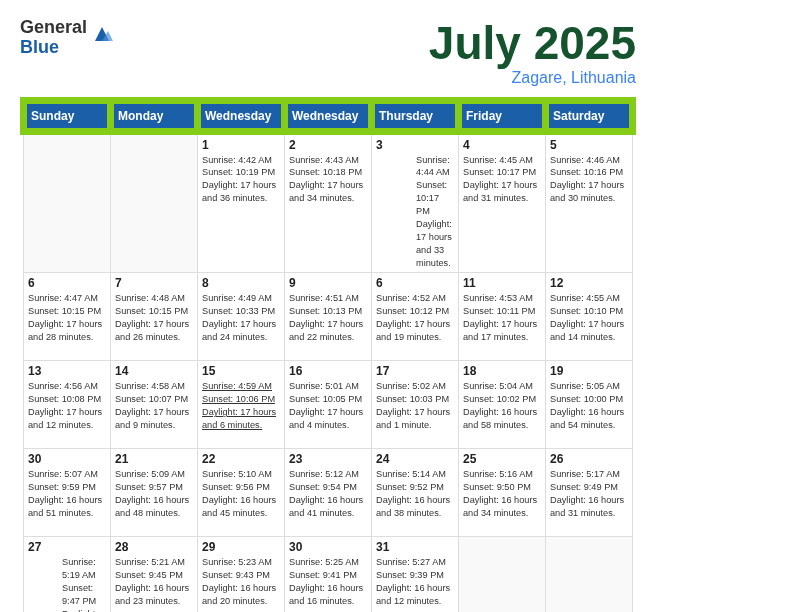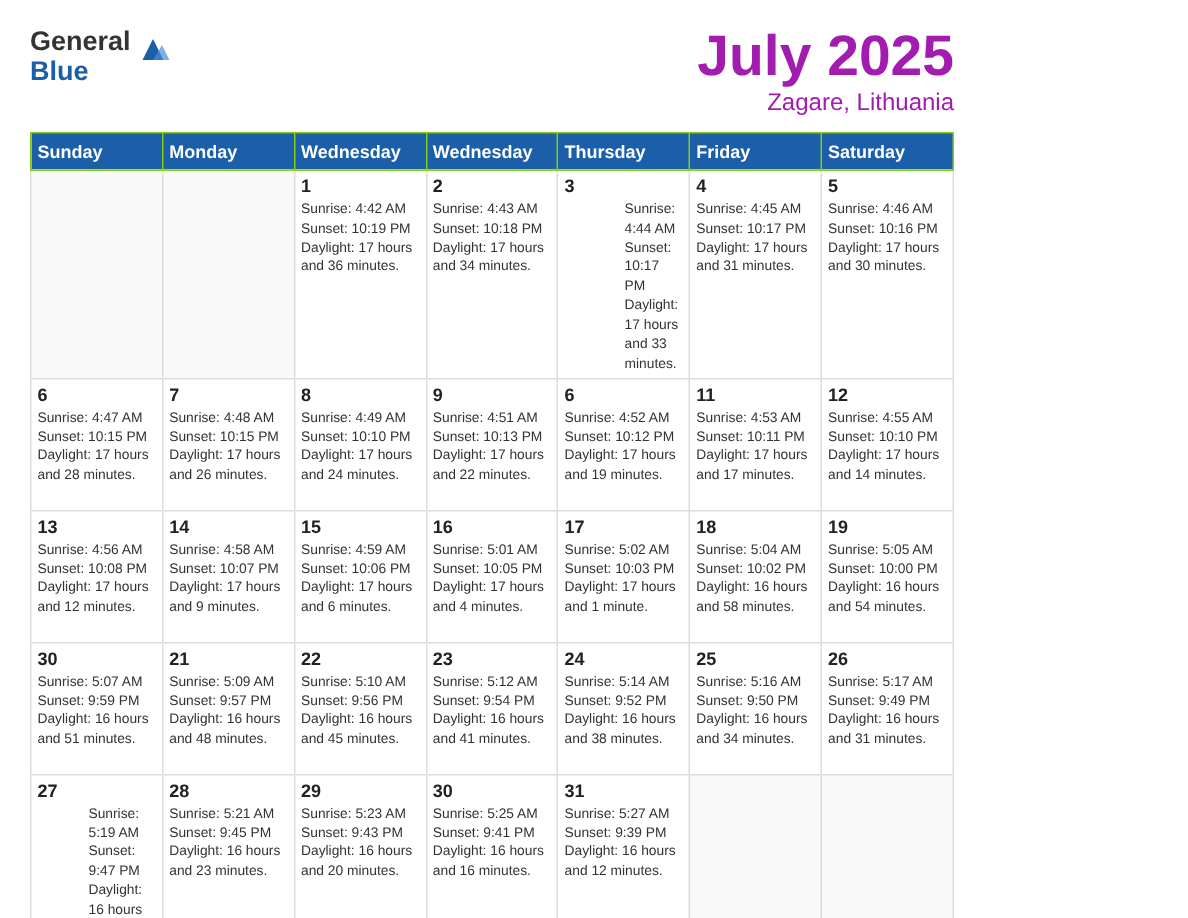--- a/index.html
+++ b/index.html
@@ -33,43 +33,43 @@
       line-height: 1.1;
     }
     .logo-icon {
       margin-left: 4px;
       margin-top: -4px;
     }
     .title-block {
       text-align: right;
     }
     .title-month {
-      font-size: 38px;
+      font-size: 46px;
       font-weight: bold;
-      color: #a21caf;
+      color: #14532d;
       line-height: 1.1;
     }
     .title-location {
       font-size: 16px;
-      color: #a21caf;
+      color: #3b82f6;
       text-align: right;
     }
     .calendar {
       flex: 1;
       border-collapse: collapse;
       width: 100%;
       table-layout: fixed;
     }
     .calendar th {
       background: #1a5fa8;
       color: #fff;
       font-size: 12px;
       font-weight: bold;
       padding: 5px 4px;
-      border: 1px solid #84cc16;
+      border: 7px solid #84cc16;
       text-align: left;
     }
     .calendar td {
       border: 1px solid #ddd;
       vertical-align: top;
       padding: 3px 4px;
       font-size: 9.5px;
       color: #222;
       background: #fff;
       height: 88px;
@@ -176,21 +176,21 @@
           <td>
             <span class="day-number">7</span>
             <div class="day-detail" style="white-space: pre-line;">Sunrise: 4:48 AM
 Sunset: 10:15 PM
 Daylight: 17 hours
 and 26 minutes.</div>
           </td>
           <td>
             <span class="day-number">8</span>
             <div class="day-detail" style="white-space: pre-line;">Sunrise: 4:49 AM
-Sunset: 10:10 PM
+Sunset: 10:33 PM
 Daylight: 17 hours
 and 24 minutes.</div>
           </td>
           <td>
             <span class="day-number">9</span>
             <div class="day-detail" style="white-space: pre-line;">Sunrise: 4:51 AM
 Sunset: 10:13 PM
 Daylight: 17 hours
 and 22 minutes.</div>
           </td>
@@ -226,21 +226,21 @@
           </td>
           <td>
             <span class="day-number">14</span>
             <div class="day-detail" style="white-space: pre-line;">Sunrise: 4:58 AM
 Sunset: 10:07 PM
 Daylight: 17 hours
 and 9 minutes.</div>
           </td>
           <td>
             <span class="day-number">15</span>
-            <div class="day-detail" style="white-space: pre-line;">Sunrise: 4:59 AM
+            <div class="day-detail" style="white-space: pre-line; text-decoration: underline;">Sunrise: 4:59 AM
 Sunset: 10:06 PM
 Daylight: 17 hours
 and 6 minutes.</div>
           </td>
           <td>
             <span class="day-number">16</span>
             <div class="day-detail" style="white-space: pre-line;">Sunrise: 5:01 AM
 Sunset: 10:05 PM
 Daylight: 17 hours
 and 4 minutes.</div>

